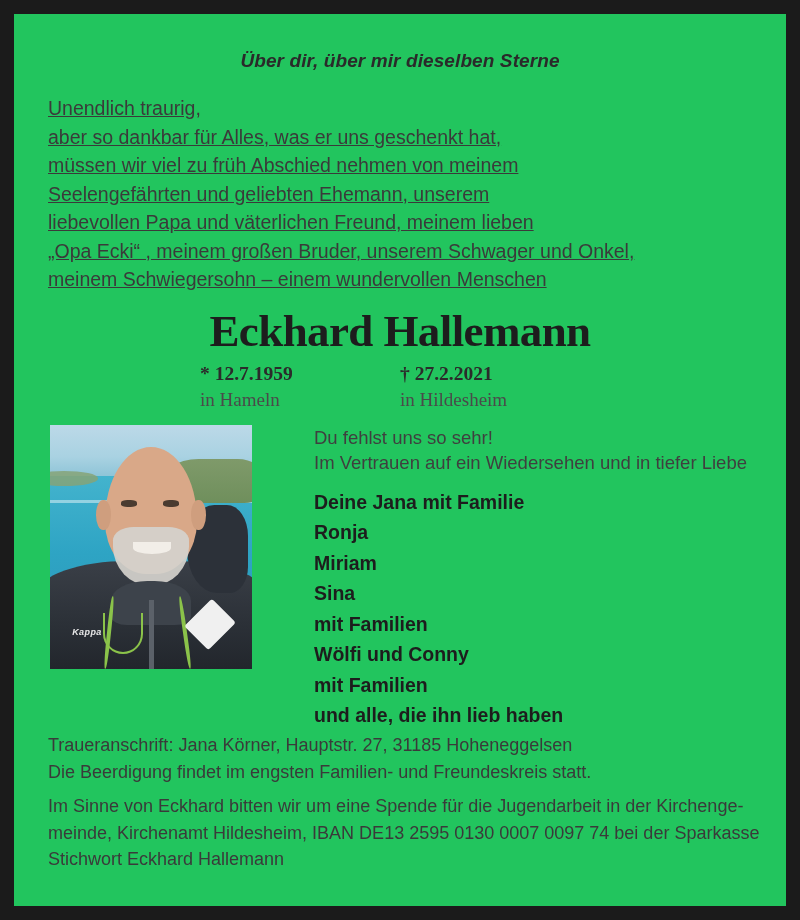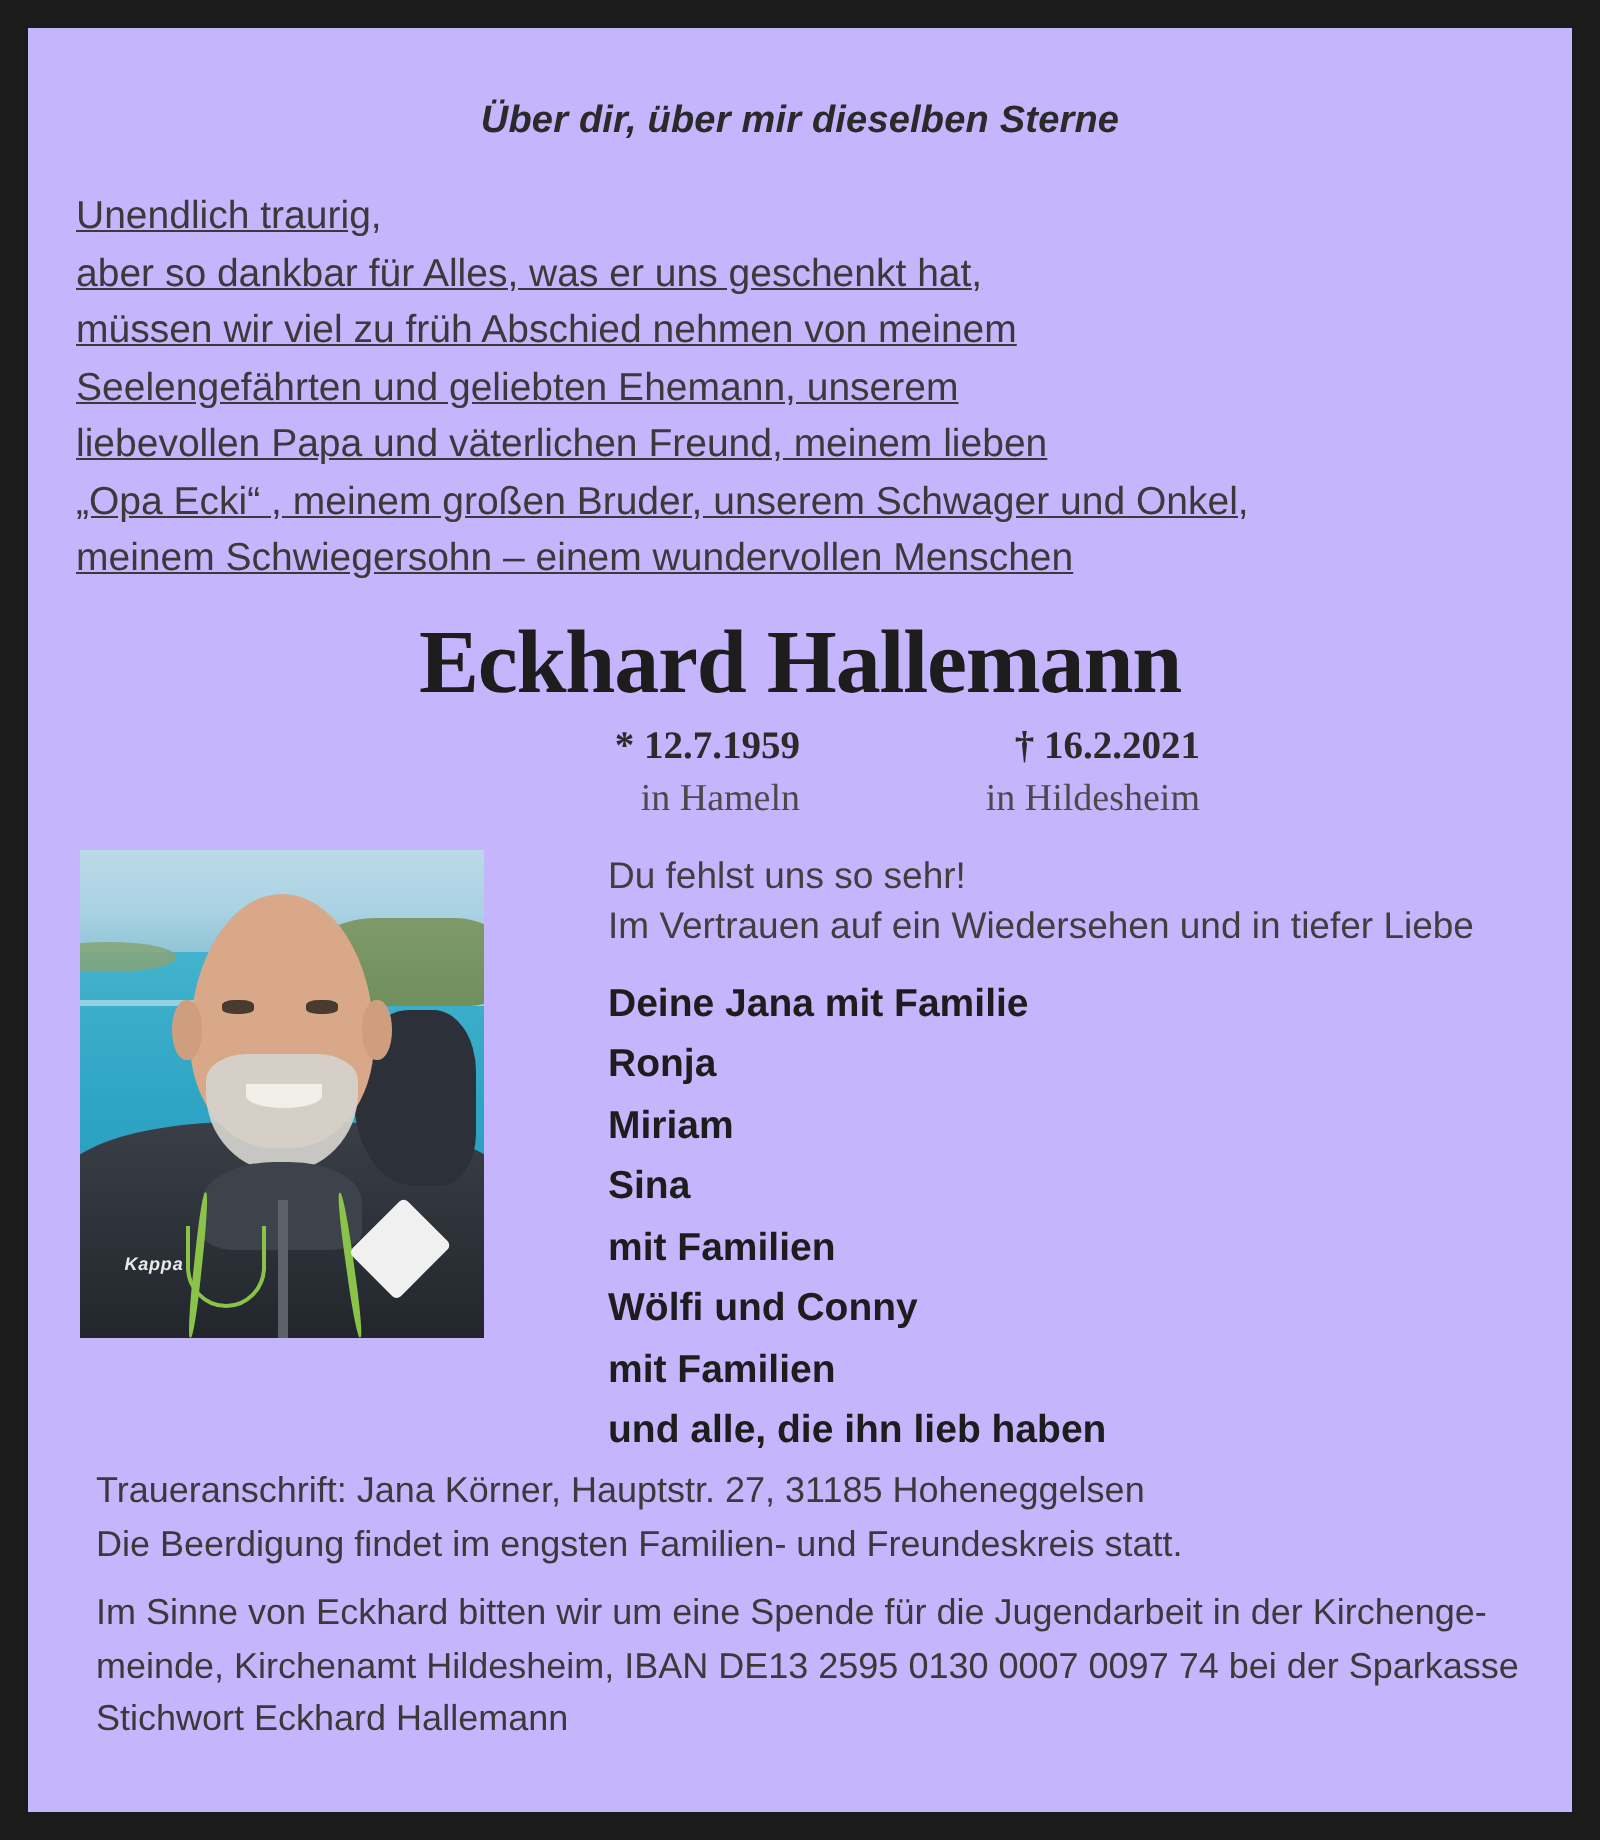--- a/index.html
+++ b/index.html
@@ -24,22 +24,22 @@
     background: #ffffff;
     border: 14px solid #1b1b1b;
     padding: 0;
   }
 
   .inner {
     position: relative;
     box-sizing: border-box;
     width: 100%;
     height: 100%;
-    background: #c4b5fd;
-    padding: 0 8px;
+    background: #22c55e;
+    padding: 0 18px;
   }
 
   
   .motto {
     text-align: center;
     font-style: italic;
     font-weight: 600;
     font-size: 19px;
     color: #2a2a2a;
     padding-top: 36px;
@@ -72,21 +72,21 @@
 
   .dates-row {
     display: flex;
     justify-content: center;
     margin-top: 8px;
     font-size: 19px;
     color: #2b2b2b;
   }
   .date-col {
     width: 200px;
-    text-align: right;
+    text-align: left;
   }
   .date-main {
     font-weight: bold;
     font-size: 19.5px;
     white-space: pre;
   }
   .date-place {
     margin-top: 4px;
     font-size: 19px;
     color: #4a4a4a;
@@ -320,21 +320,21 @@
     </div>
 
     <div class="name-block">
       <div class="deceased-name">Eckhard Hallemann</div>
       <div class="dates-row">
         <div class="date-col">
           <div class="date-main">* 12.7.1959</div>
           <div class="date-place">in Hameln</div>
         </div>
         <div class="date-col">
-          <div class="date-main">† 16.2.2021</div>
+          <div class="date-main">† 27.2.2021</div>
           <div class="date-place">in Hildesheim</div>
         </div>
       </div>
     </div>
 
     <div class="middle">
 
       <div class="photo">
         <div class="sky"></div>
         <div class="sea"></div>

